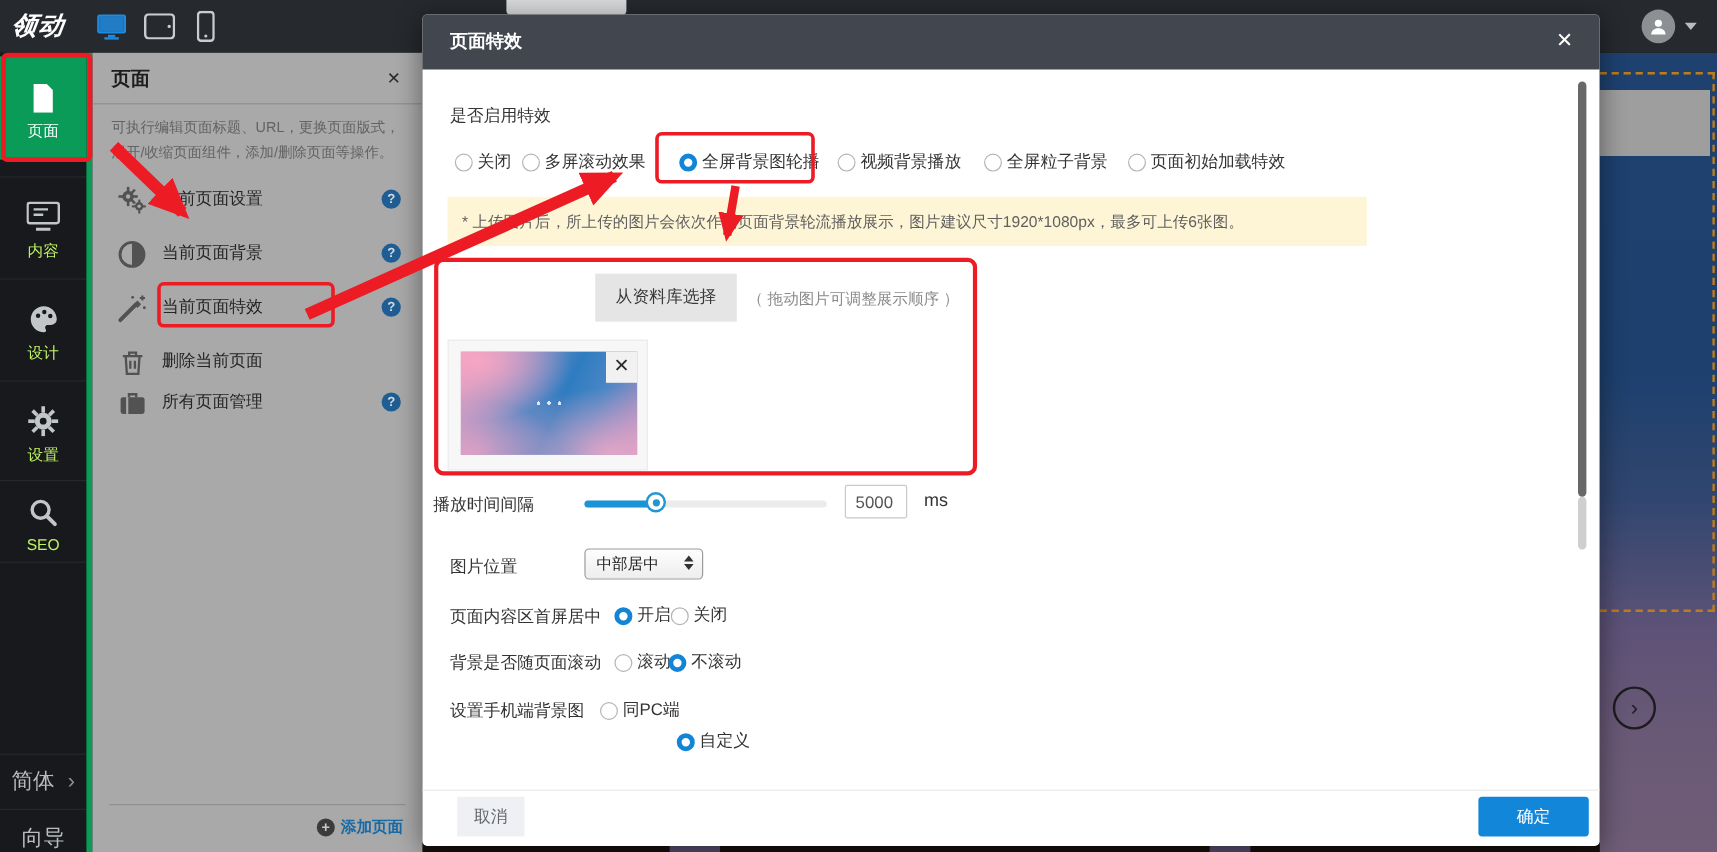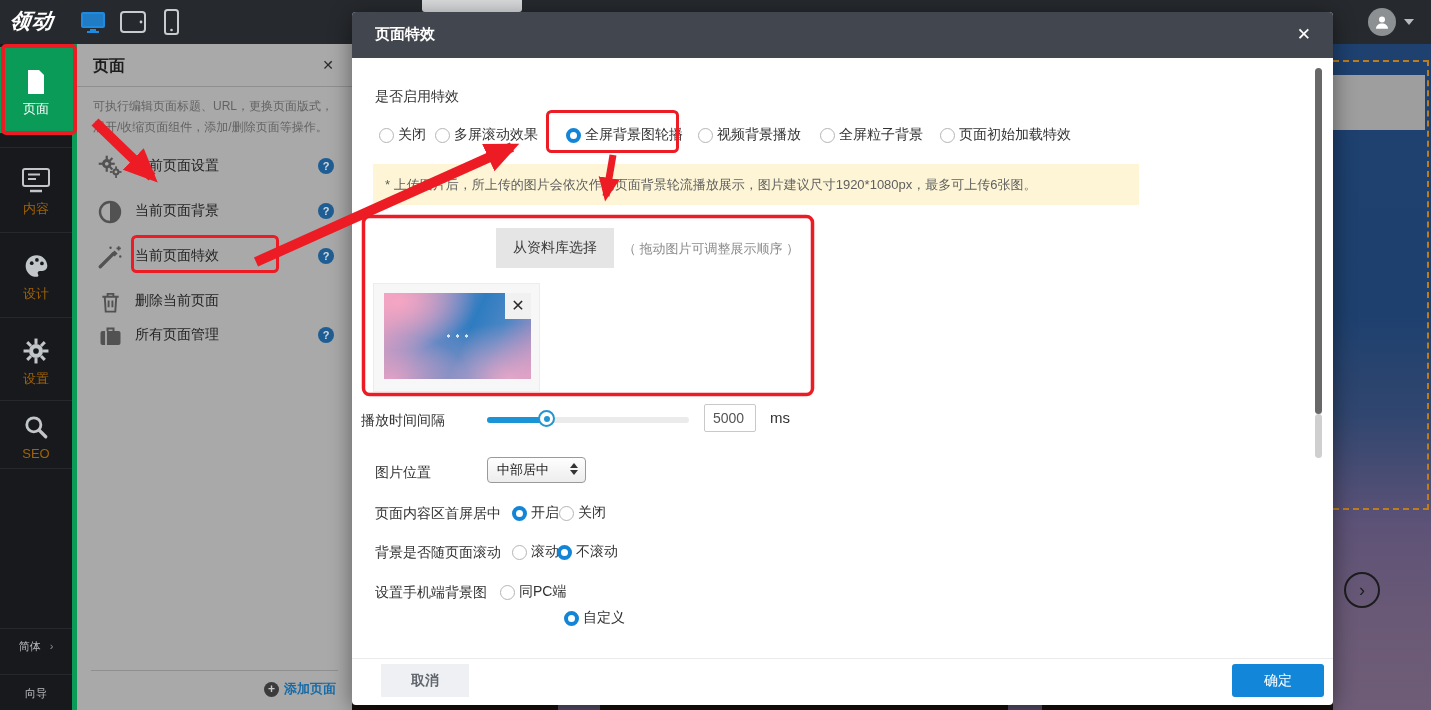--- a/index.html
+++ b/index.html
@@ -11,25 +11,25 @@
   .logo{position:absolute;left:10px;top:7px;color:#fff;font-size:21px;font-weight:bold;font-style:italic;letter-spacing:1px;transform:skewX(-8deg);}
   .devicon{position:absolute;top:9px;width:30px;height:26px;display:flex;align-items:center;justify-content:center;cursor:pointer;}
   .langpill{position:absolute;left:215px;top:5px;width:150px;height:34px;background:#34383c;border-radius:3px;color:#ced1d4;font-size:13px;line-height:34px;padding-left:12px;}
   .whitepill{position:absolute;left:422px;top:0;width:100px;height:12px;background:#d8dadc;border-radius:0 0 3px 3px;}
   .avatar{position:absolute;left:1368px;top:8px;width:28px;height:28px;border-radius:50%;background:#8d9093;display:flex;align-items:center;justify-content:center;}
   .caret{position:absolute;left:1404px;top:19px;width:0;height:0;border-left:5px solid transparent;border-right:5px solid transparent;border-top:6px solid #b9bcbe;}
 
   
   .sidebar{position:absolute;left:0;top:44px;width:72px;height:666px;background:#17191c;z-index:3;}
   .greenline{position:absolute;left:72px;top:44px;width:5px;height:666px;background:#0a9b58;z-index:4;}
-  .sitem{position:absolute;left:0;width:72px;text-align:center;color:#a16207;font-size:13px;cursor:pointer;}
+  .sitem{position:absolute;left:0;width:72px;text-align:center;color:#bef264;font-size:13px;cursor:pointer;}
   .sitem .icw{height:30px;display:flex;align-items:flex-end;justify-content:center;margin-bottom:6px;}
   .sitem.active{background:#0a9b58;color:#fff;}
   .sdiv{position:absolute;left:0;width:72px;height:1px;background:#25282c;}
-  .sfoot{position:absolute;left:0;width:72px;color:#b9bcbe;font-size:11px;text-align:center;cursor:pointer;}
+  .sfoot{position:absolute;left:0;width:72px;color:#b9bcbe;font-size:18px;text-align:center;cursor:pointer;}
 
   
   .panel{position:absolute;left:77px;top:44px;width:275px;height:666px;background:#a9a9a9;z-index:5;}
   .ptitle{position:absolute;left:16px;top:12px;font-size:16px;font-weight:bold;color:#1d1d1d;}
   .pclose{position:absolute;right:18px;top:13px;font-size:14px;font-weight:bold;color:#2b2b2b;cursor:pointer;}
   .pdivider{position:absolute;left:0;top:42px;width:275px;height:1px;background:#8f8f8f;}
   .pdesc{position:absolute;left:16px;top:52px;width:246px;font-size:12px;line-height:21px;color:#636363;}
   .mrow{position:absolute;left:0;width:275px;height:40px;cursor:pointer;}
   .mrow .mic{position:absolute;left:20px;top:7px;width:26px;height:26px;color:#525252;display:flex;align-items:center;justify-content:center;}
   .mrow .mlabel{position:absolute;left:58px;top:10px;font-size:14px;color:#252525;}
@@ -76,21 +76,21 @@
   .sthumb{position:absolute;left:186px;top:398px;width:17px;height:17px;border-radius:50%;background:#fff;border:2px solid #2196d3;display:flex;align-items:center;justify-content:center;cursor:pointer;}
   .sthumb i{width:6px;height:6px;border-radius:50%;background:#2196d3;}
   .numinput{position:absolute;left:352px;top:392px;width:52px;height:28px;border:1px solid #c9c9c9;border-radius:2px;font-size:14px;color:#555;padding:0 0 0 8px;background:#fff;}
   .msunit{position:absolute;left:418px;top:397px;font-size:15px;color:#333;}
   .select{position:absolute;left:135px;top:445px;width:99px;height:26px;border:1px solid #9a9a9a;border-radius:4px;background:linear-gradient(#fefefe,#ededed);font-size:13px;color:#222;line-height:24px;padding-left:9px;cursor:pointer;}
   .spin{position:absolute;right:7px;top:5px;display:flex;flex-direction:column;gap:2px;}
   .spin b{width:0;height:0;border-left:4px solid transparent;border-right:4px solid transparent;}
   .spin .up{border-bottom:5px solid #333;}
   .spin .dn{border-top:5px solid #333;}
   .mfootdiv{position:absolute;left:0;top:646px;width:981px;height:1px;background:#eaeaea;}
-  .btn-cancel{position:absolute;left:29px;top:652px;width:88px;height:33px;background:#eef0f3;color:#61676d;font-size:14px;border:none;border-radius:0;cursor:pointer;font-weight:bold;}
+  .btn-cancel{position:absolute;left:29px;top:652px;width:56px;height:33px;background:#eef0f3;color:#61676d;font-size:14px;border:none;border-radius:0;cursor:pointer;}
   .btn-ok{position:absolute;left:880px;top:652px;width:92px;height:33px;background:#1287d9;color:#fff;font-size:14px;border:none;border-radius:3px;cursor:pointer;}
   .mscroll{position:absolute;left:963px;top:56px;width:7px;height:346px;background:#686868;border-radius:4px;cursor:pointer;}
   .mscroll2{position:absolute;left:963px;top:402px;width:7px;height:44px;background:#cfcfcf;border-radius:4px;}
 
   .anno{position:absolute;left:0;top:0;width:1431px;height:710px;z-index:100;pointer-events:none;}
 </style>
 </head>
 <body>
 
 <div class="app">

